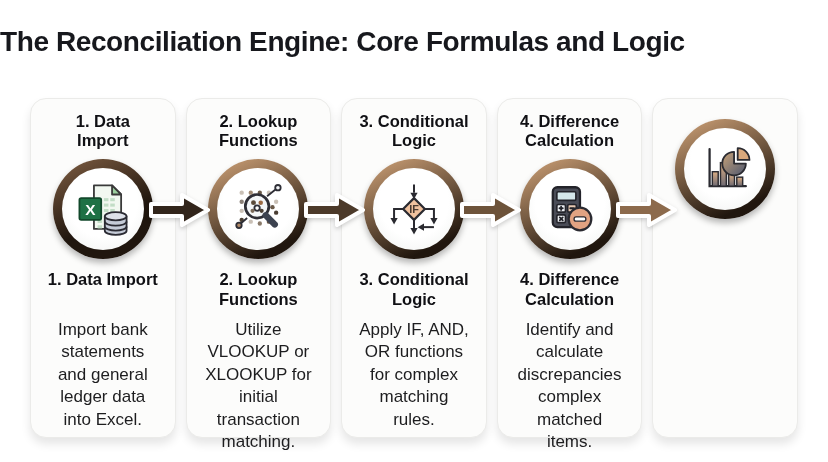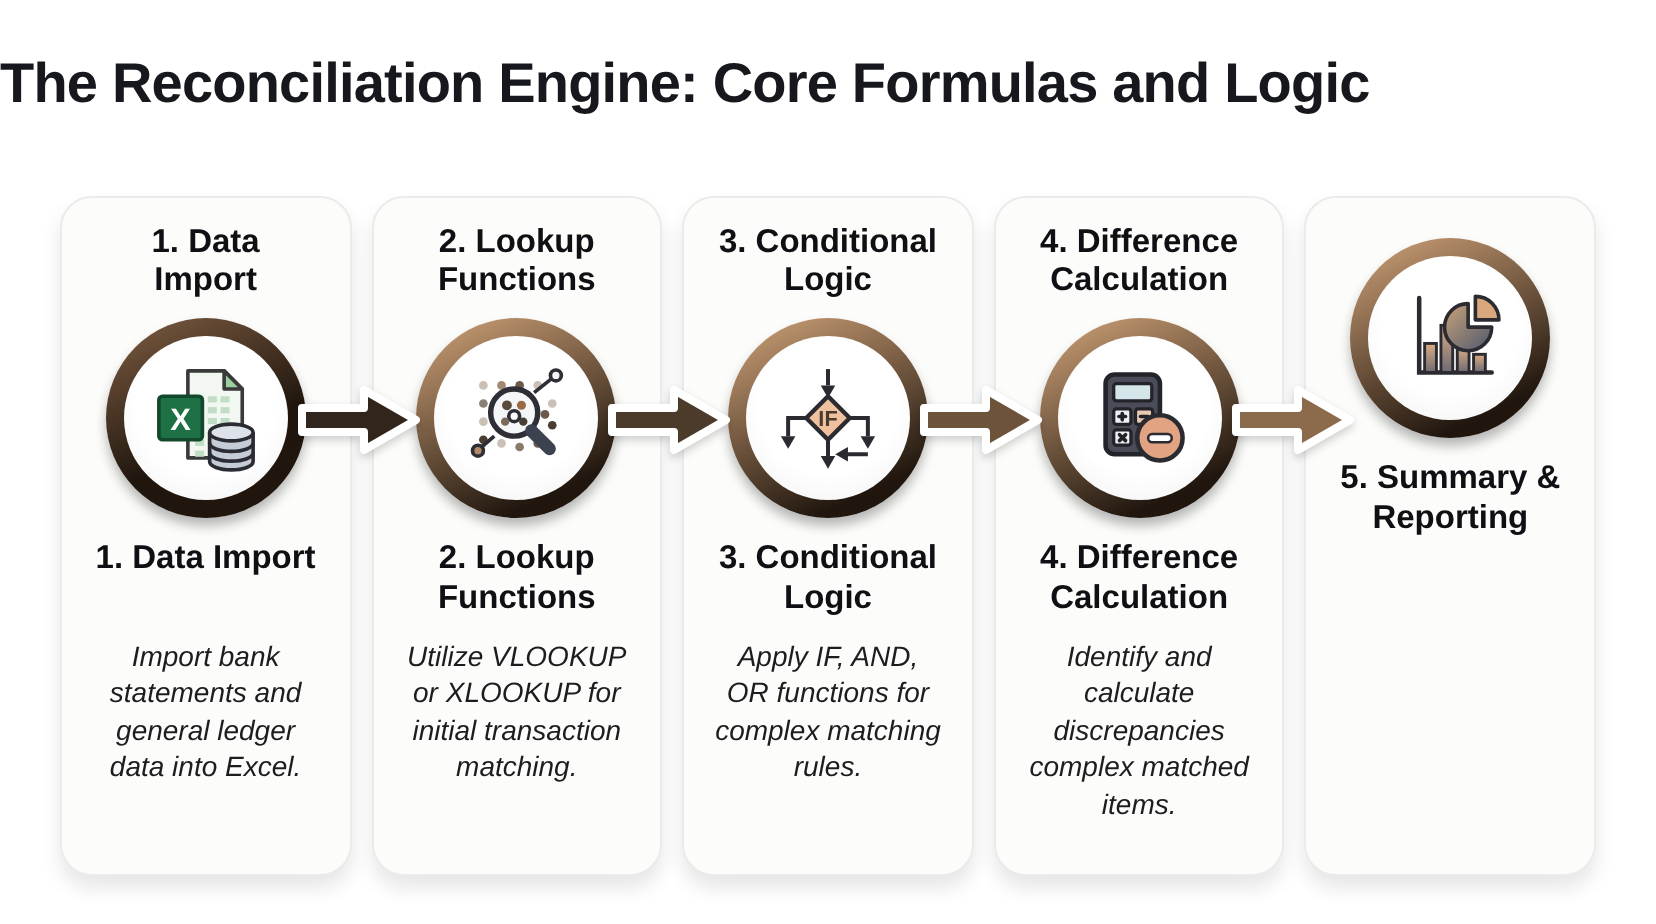--- a/index.html
+++ b/index.html
@@ -41,21 +41,21 @@
   .card:first-child .ring{
     background:linear-gradient(155deg,var(--ring1_tan,#7a5a40) 4%,var(--ring_dark,#20160e) 60%);
   }
   .ring-inner{
     width:82px;height:82px;border-radius:50%;
     background:radial-gradient(circle at 50% 42%,#ffffff 55%,#eef0ee 100%);
     display:flex;align-items:center;justify-content:center;
   }
   .icon{width:58px;height:58px;display:block;}
   .desc{
-    font-size:14px;line-height:1.32;margin:8px auto 0;max-width:114px;font-style:italic;
+    font-size:17px;line-height:1.32;margin:8px auto 0;max-width:114px;
   }
   .arrow{
     position:absolute;top:190px;width:64px;height:40px;z-index:5;
     filter:drop-shadow(0 2px 2px rgba(0,0,0,.18));
   }
 </style>
 </head>
 <body>
 
 <div class="stage">
@@ -215,22 +215,20 @@
               <rect x="18" y="35" width="6.5" height="16"></rect>
               <rect x="27" y="25" width="6.5" height="26"></rect>
               <rect x="36" y="37" width="6.5" height="14"></rect>
               <rect x="45" y="41" width="6.5" height="10"></rect>
             </g>
             <path d="M42 26 L42 13 A13 13 0 1 0 55 26 Z" fill="url(#pieG)" stroke="#2b2b31" stroke-width="2" stroke-linejoin="round"></path>
             <path d="M46 22 L46 9 A13 13 0 0 1 59 22 Z" fill="#d9a87c" stroke="#2b2b31" stroke-width="2" stroke-linejoin="round"></path>
           </svg>
         </div>
       </div>
-      <div class="mid-title">5. Summary &amp;
-Reporting</div>
     </div>
 
   </div>
 
   <svg class="arrow" style="left:149px" viewBox="0 0 64 40">
     <polygon points="2,14 33,14 33,5 59,20 33,35 33,26 2,26" stroke="#ffffff" stroke-width="4" stroke-linejoin="round" fill="#32251b"></polygon>
   </svg>
   <svg class="arrow" style="left:304px" viewBox="0 0 64 40">
     <polygon points="2,14 33,14 33,5 59,20 33,35 33,26 2,26" stroke="#ffffff" stroke-width="4" stroke-linejoin="round" fill="#4c3a2a"></polygon>
   </svg>

